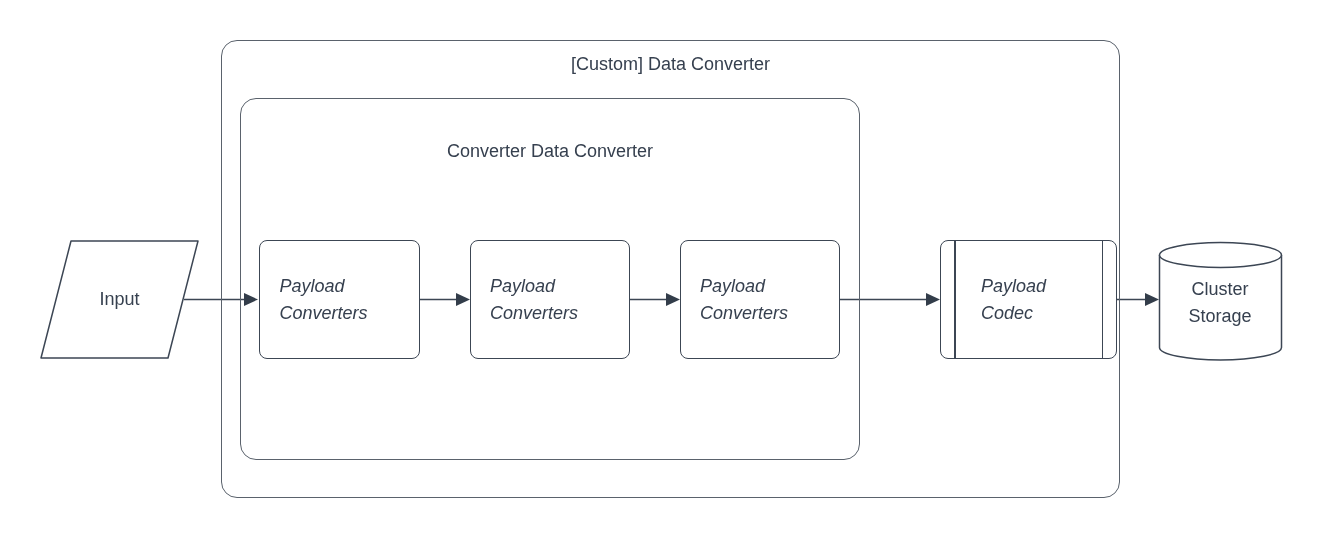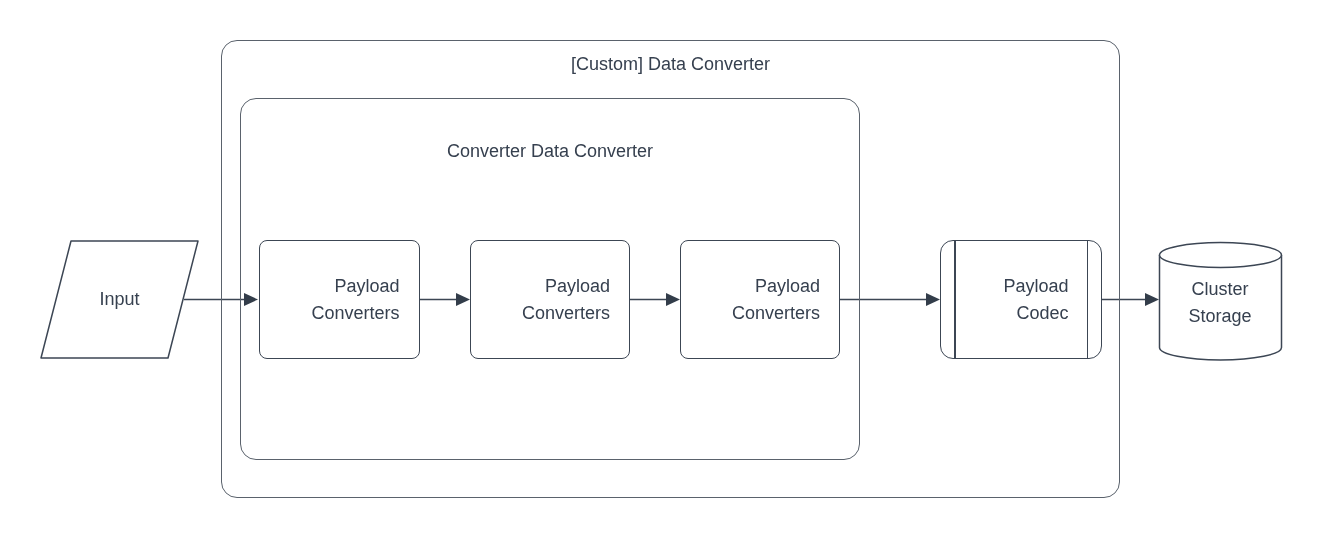--- a/index.html
+++ b/index.html
@@ -60,29 +60,30 @@
     height: 119px;
     border: 1.5px solid #3c4654;
     border-radius: 8px;
     background: #ffffff;
     box-sizing: border-box;
     display: flex;
     align-items: center;
     justify-content: center;
   }
   .box-label {
-    text-align: right;
+    text-align: left;
     font-size: 18px;
     line-height: 27px;
     color: #36404f;
+    font-style: italic;
   }
   .pc-1 { left: 259px; width: 161px; }
   .pc-2 { left: 470px; width: 160px; }
   .pc-3 { left: 680px; width: 160px; }
-  .codec { left: 940px; width: 162px; border-radius: 13px; }
+  .codec { left: 940px; width: 177px; }
   .pc-label { max-width: 120px; }
   .codec-label { max-width: 95px; }
   .codec-bar {
     position: absolute;
     top: 0;
     bottom: 0;
     width: 1.5px;
     background: #3c4654;
   }
   .codec-bar-left { left: 13px; }

